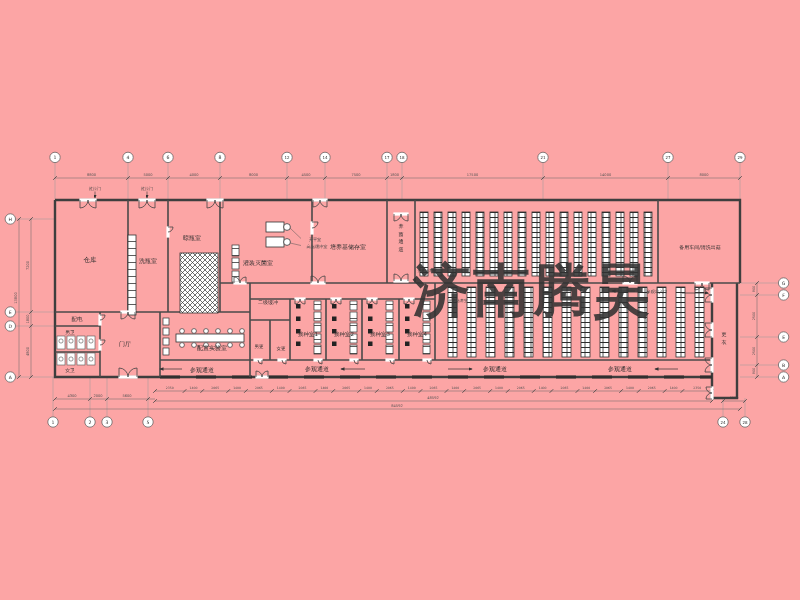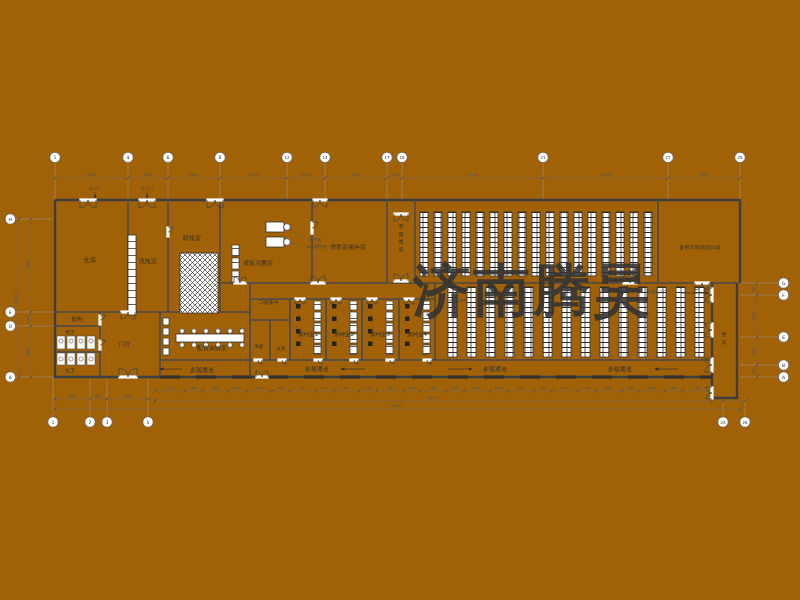--- a/index.html
+++ b/index.html
@@ -1,17 +1,17 @@
 <!DOCTYPE html>
 <html><head>
 <meta charset="utf-8">
 <style>
   html,body{margin:0;padding:0;background:#ffffff;}
   body{font-family:"DejaVu Sans",sans-serif;}
-  #stage{position:relative;width:800px;height:600px;background:#a16207;overflow:hidden;}
+  #stage{position:relative;width:800px;height:600px;background:#fca5a5;overflow:hidden;}
   svg text{font-family:"DejaVu Sans",sans-serif;fill:#333;}
   .roomlbl{fill:#2e2e2e;}
   .tiny{fill:#444;}
   .dimtxt{fill:#555;}
   .wm{font-weight:bold;letter-spacing:3px;opacity:0.88;}
 </style>
 </head>
 <body>
 
 <div id="stage">

